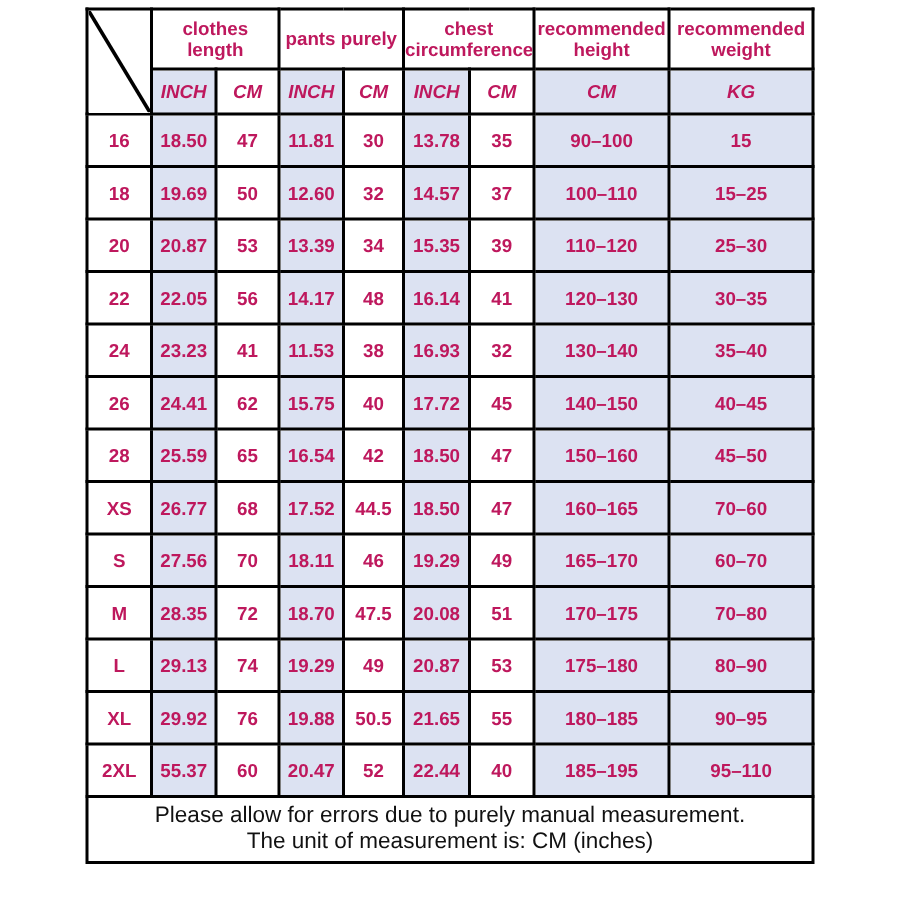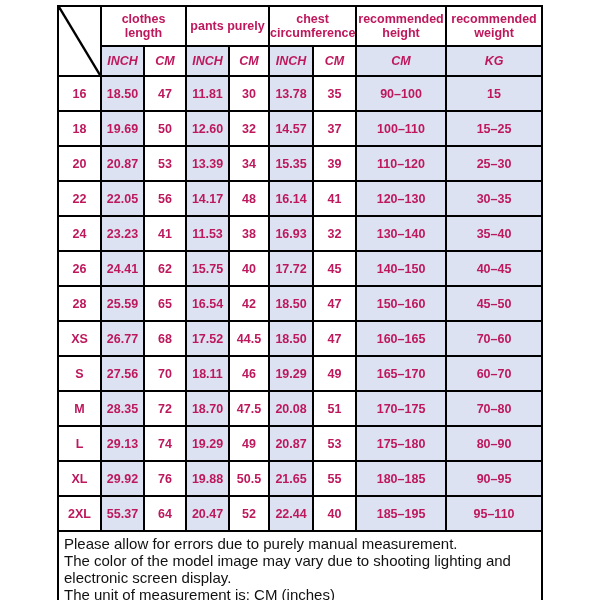--- a/index.html
+++ b/index.html
@@ -43,21 +43,21 @@
     width: 486px;
     margin-top: -2px;
     border: 2px solid #000000;
     background: #ffffff;
     padding: 3px 5px 5px 5px;
     font-size: 15px;
     line-height: 1.14;
     color: #111111;
     font-weight: normal;
   }
-  .notes-box .note-line { margin: 0; }
+  .notes-box .note-line { margin: 0; text-align: center; }
 </style>
 </head>
 <body>
 
 <div class="sheet">
   <table class="size-table">
     <colgroup id="cols">
         <col style="width: 43px;">
         <col style="width: 43px;">
         <col style="width: 42px;">
@@ -221,28 +221,27 @@
           <td class="shaded">19.88</td>
           <td class="plain">50.5</td>
           <td class="shaded">21.65</td>
           <td class="plain">55</td>
           <td class="shaded">180–185</td>
           <td class="shaded">90–95</td>
         </tr>
         <tr>
           <td class="plain">2XL</td>
           <td class="shaded">55.37</td>
-          <td class="plain">64</td>
+          <td class="plain">60</td>
           <td class="shaded">20.47</td>
           <td class="plain">52</td>
           <td class="shaded">22.44</td>
           <td class="plain">40</td>
           <td class="shaded">185–195</td>
           <td class="shaded">95–110</td>
         </tr>
       </tbody>
   </table>
   <div class="notes-box" id="notes">
       <div class="note-line">Please allow for errors due to purely manual measurement.</div>
-      <div class="note-line">The color of the model image may vary due to shooting lighting and electronic screen display.</div>
       <div class="note-line">The unit of measurement is: CM (inches)</div>
     </div>
 </div>
 
 </body></html>

